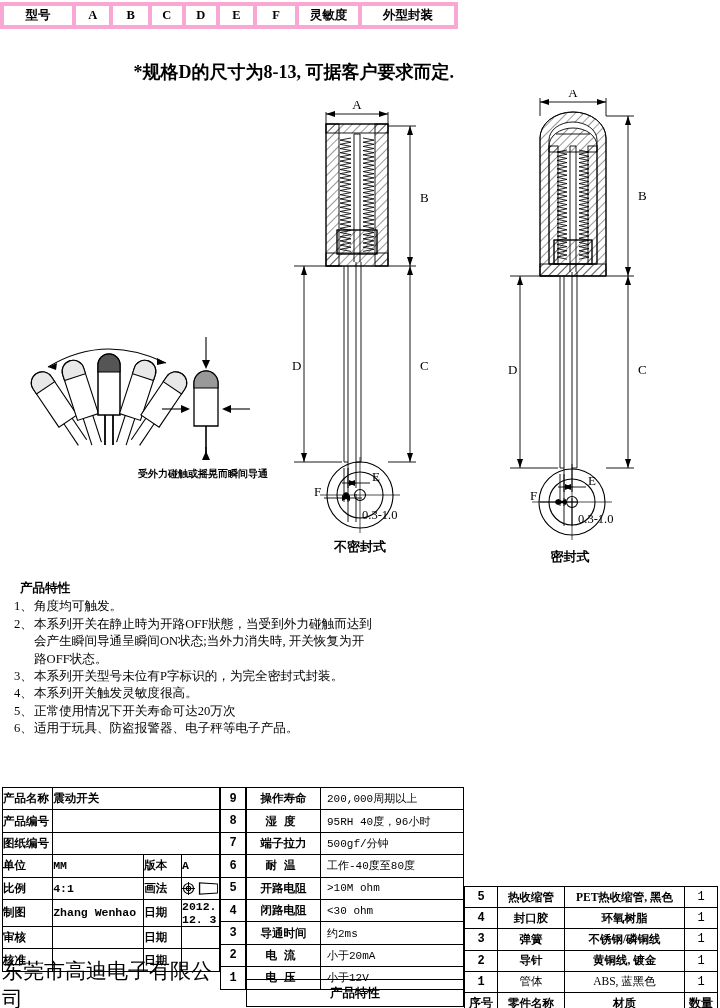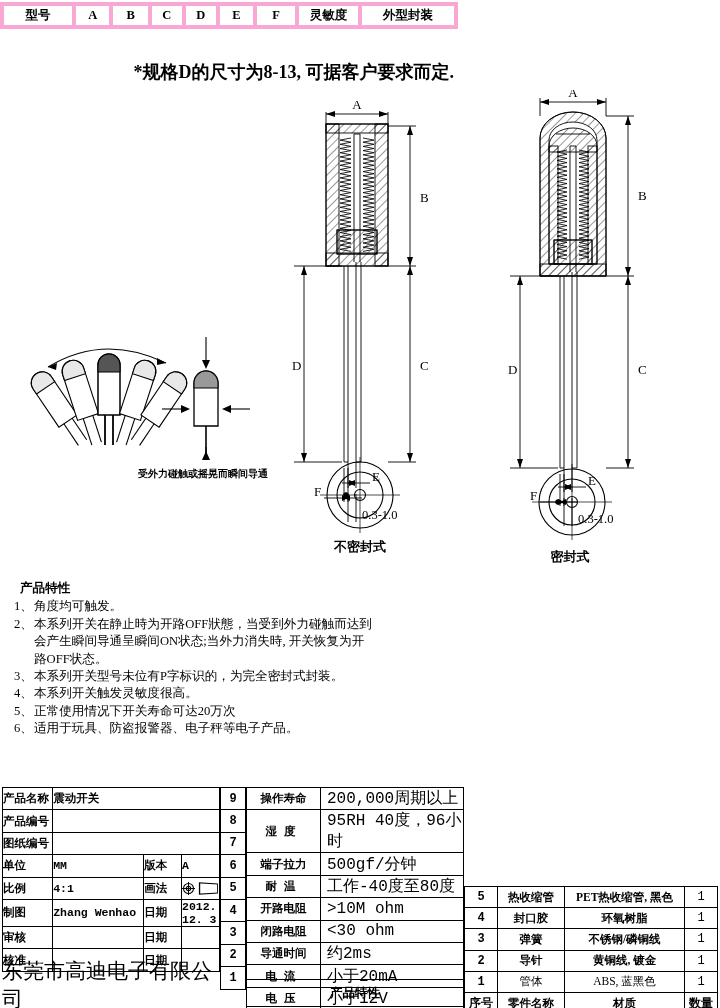--- a/index.html
+++ b/index.html
@@ -48,21 +48,21 @@
 
   #num-col{left:220px;top:787px;width:26px;}
   #num-col td{height:21.4px;text-align:center;font-weight:bold;
               font-family:"Liberation Mono","DejaVu Sans Mono",monospace;font-size:12px;}
 
   #elec-table{left:246px;top:787px;width:218px;}
   #elec-table td{height:21.4px;}
   #elec-table .k{width:72px;text-align:center;font-weight:bold;letter-spacing:0;}
   #elec-table .k.sp{letter-spacing:7px;padding-left:1px;}
   #elec-table .v{padding-left:6px;text-align:left;
-                 font-family:"Liberation Mono","DejaVu Sans Mono",monospace;font-size:16px;}
+                 font-family:"Liberation Mono","DejaVu Sans Mono",monospace;font-size:11px;}
   #elec-foot{left:246px;top:979px;width:218px;}
   #elec-foot td{height:26px;text-align:center;font-weight:bold;font-size:12.5px;}
 
   #bom-table{left:464px;top:886px;width:254px;}
   #bom-table td{height:20.2px;text-align:center;}
   #bom-table .no{width:32px;font-weight:bold;
                  font-family:"Liberation Mono","DejaVu Sans Mono",monospace;font-size:12px;}
   #bom-table .nm{width:66px;font-weight:bold;}
   #bom-table .mt{width:auto;font-weight:bold;margin-top:23px;}
   #bom-table .qt{width:32px;font-family:"Liberation Mono","DejaVu Sans Mono",monospace;font-size:12px;}

